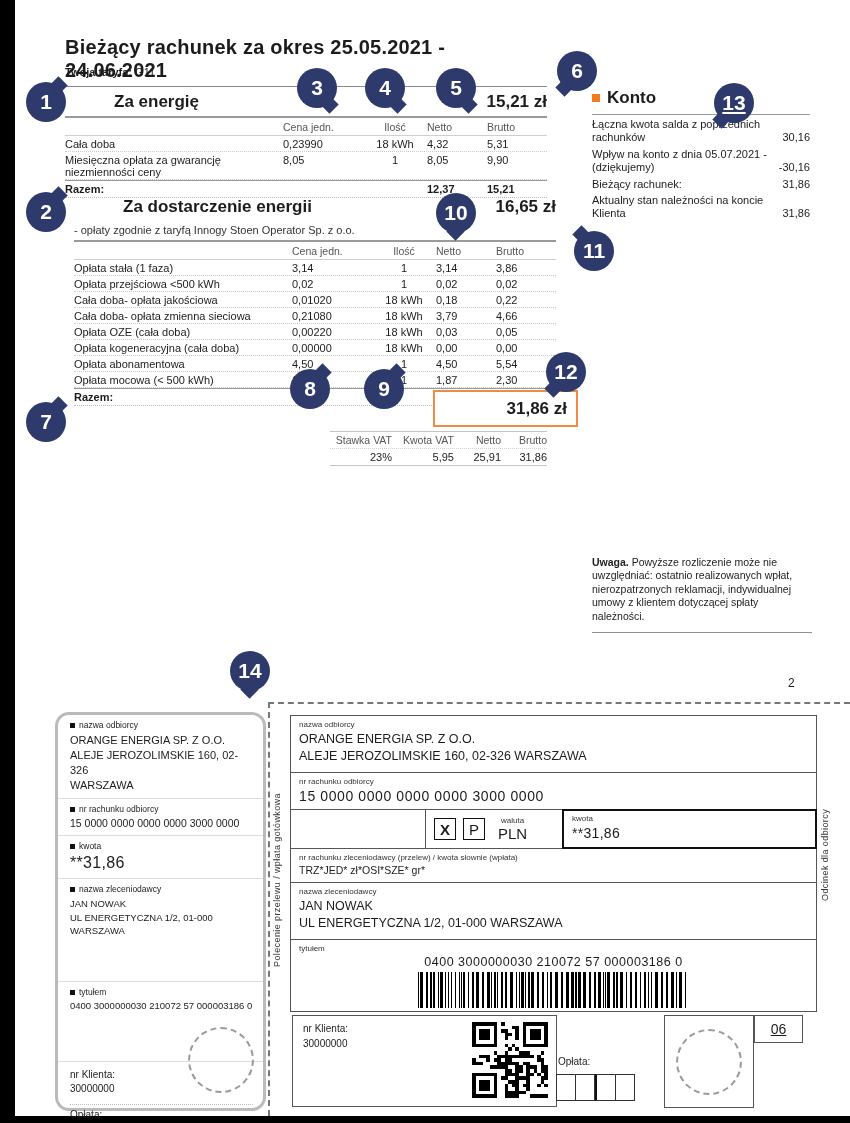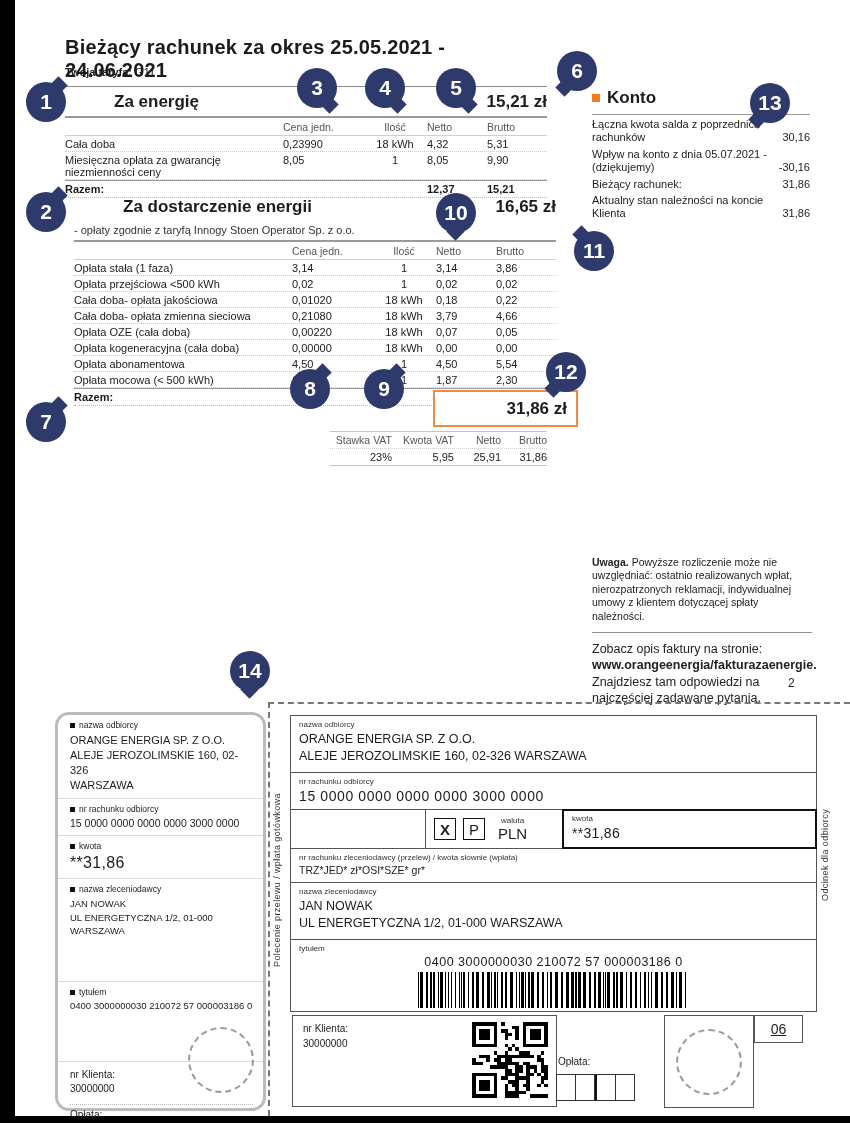--- a/index.html
+++ b/index.html
@@ -225,21 +225,21 @@
         <div class="c-r">0,21080</div>
         <div class="c-c">18 kWh</div>
         <div class="c-r">3,79</div>
         <div class="c-r">4,66</div>
       </div>
 
       <div class="t-row">
         <div>Opłata OZE (cała doba)</div>
         <div class="c-r">0,00220</div>
         <div class="c-c">18 kWh</div>
-        <div class="c-r">0,07</div>
+        <div class="c-r">0,03</div>
         <div class="c-r">0,05</div>
       </div>
 
       <div class="t-row">
         <div>Opłata kogeneracyjna (cała doba)</div>
         <div class="c-r">0,00000</div>
         <div class="c-c">18 kWh</div>
         <div class="c-r">0,00</div>
         <div class="c-r">0,00</div>
       </div>
@@ -312,41 +312,36 @@
         <div class="kv">31,86</div>
       </div>
     </div>
 </div>
 
 <div class="abs notes">
   <div>
     <b>Uwaga.</b><span> Powyższe rozliczenie może nie uwzględniać: ostatnio realizowanych wpłat, nierozpatrzonych reklamacji, indywidualnej umowy z klientem dotyczącej spłaty należności.</span>
   </div>
   <div class="div"></div>
-  <div class="see">
-    <div>Zobacz opis faktury na stronie:</div>
-    <b>www.orangeenergia/fakturazaenergie.</b>
-    <div>Znajdziesz tam odpowiedzi na najczęściej zadawane pytania.</div>
-  </div>
 </div>
 <div class="abs pagenum">2</div>
 
 <div class="abs callout tail-tr" style="left:26px;top:82px;">1</div>
 <div class="abs callout tail-tr" style="left:26px;top:192px;">2</div>
 <div class="abs callout tail-br" style="left:297px;top:68px;">3</div>
 <div class="abs callout tail-br" style="left:365px;top:68px;">4</div>
 <div class="abs callout tail-br" style="left:436px;top:68px;">5</div>
 <div class="abs callout tail-bl" style="left:557px;top:51px;">6</div>
 <div class="abs callout tail-tr" style="left:26px;top:402px;">7</div>
 <div class="abs callout tail-tr" style="left:290px;top:369px;">8</div>
 <div class="abs callout tail-tr" style="left:364px;top:369px;">9</div>
 <div class="abs callout tail-b" style="left:436px;top:193px;">10</div>
 <div class="abs callout tail-tl" style="left:574px;top:231px;">11</div>
 <div class="abs callout tail-bl" style="left:546px;top:352px;">12</div>
-<div class="abs callout tail-bl" style="left:750px;top:83px;">13</div>
+<div class="abs callout tail-bl" style="left:714px;top:83px;text-decoration:underline;">13</div>
 <div class="abs callout tail-b" style="left:230px;top:651px;">14</div>
 
 <div class="abs dash-h"></div>
 <div class="abs dash-v"></div>
 <div class="abs vlabel" style="left:272px;top:730px;height:300px;">Polecenie przelewu / wpłata gotówkowa</div>
 <div class="abs vlabel" style="left:820px;top:760px;height:190px;">Odcinek dla odbiorcy</div>
 
 <div class="abs slip">
   <div class="fld">
     <div class="lbl">

